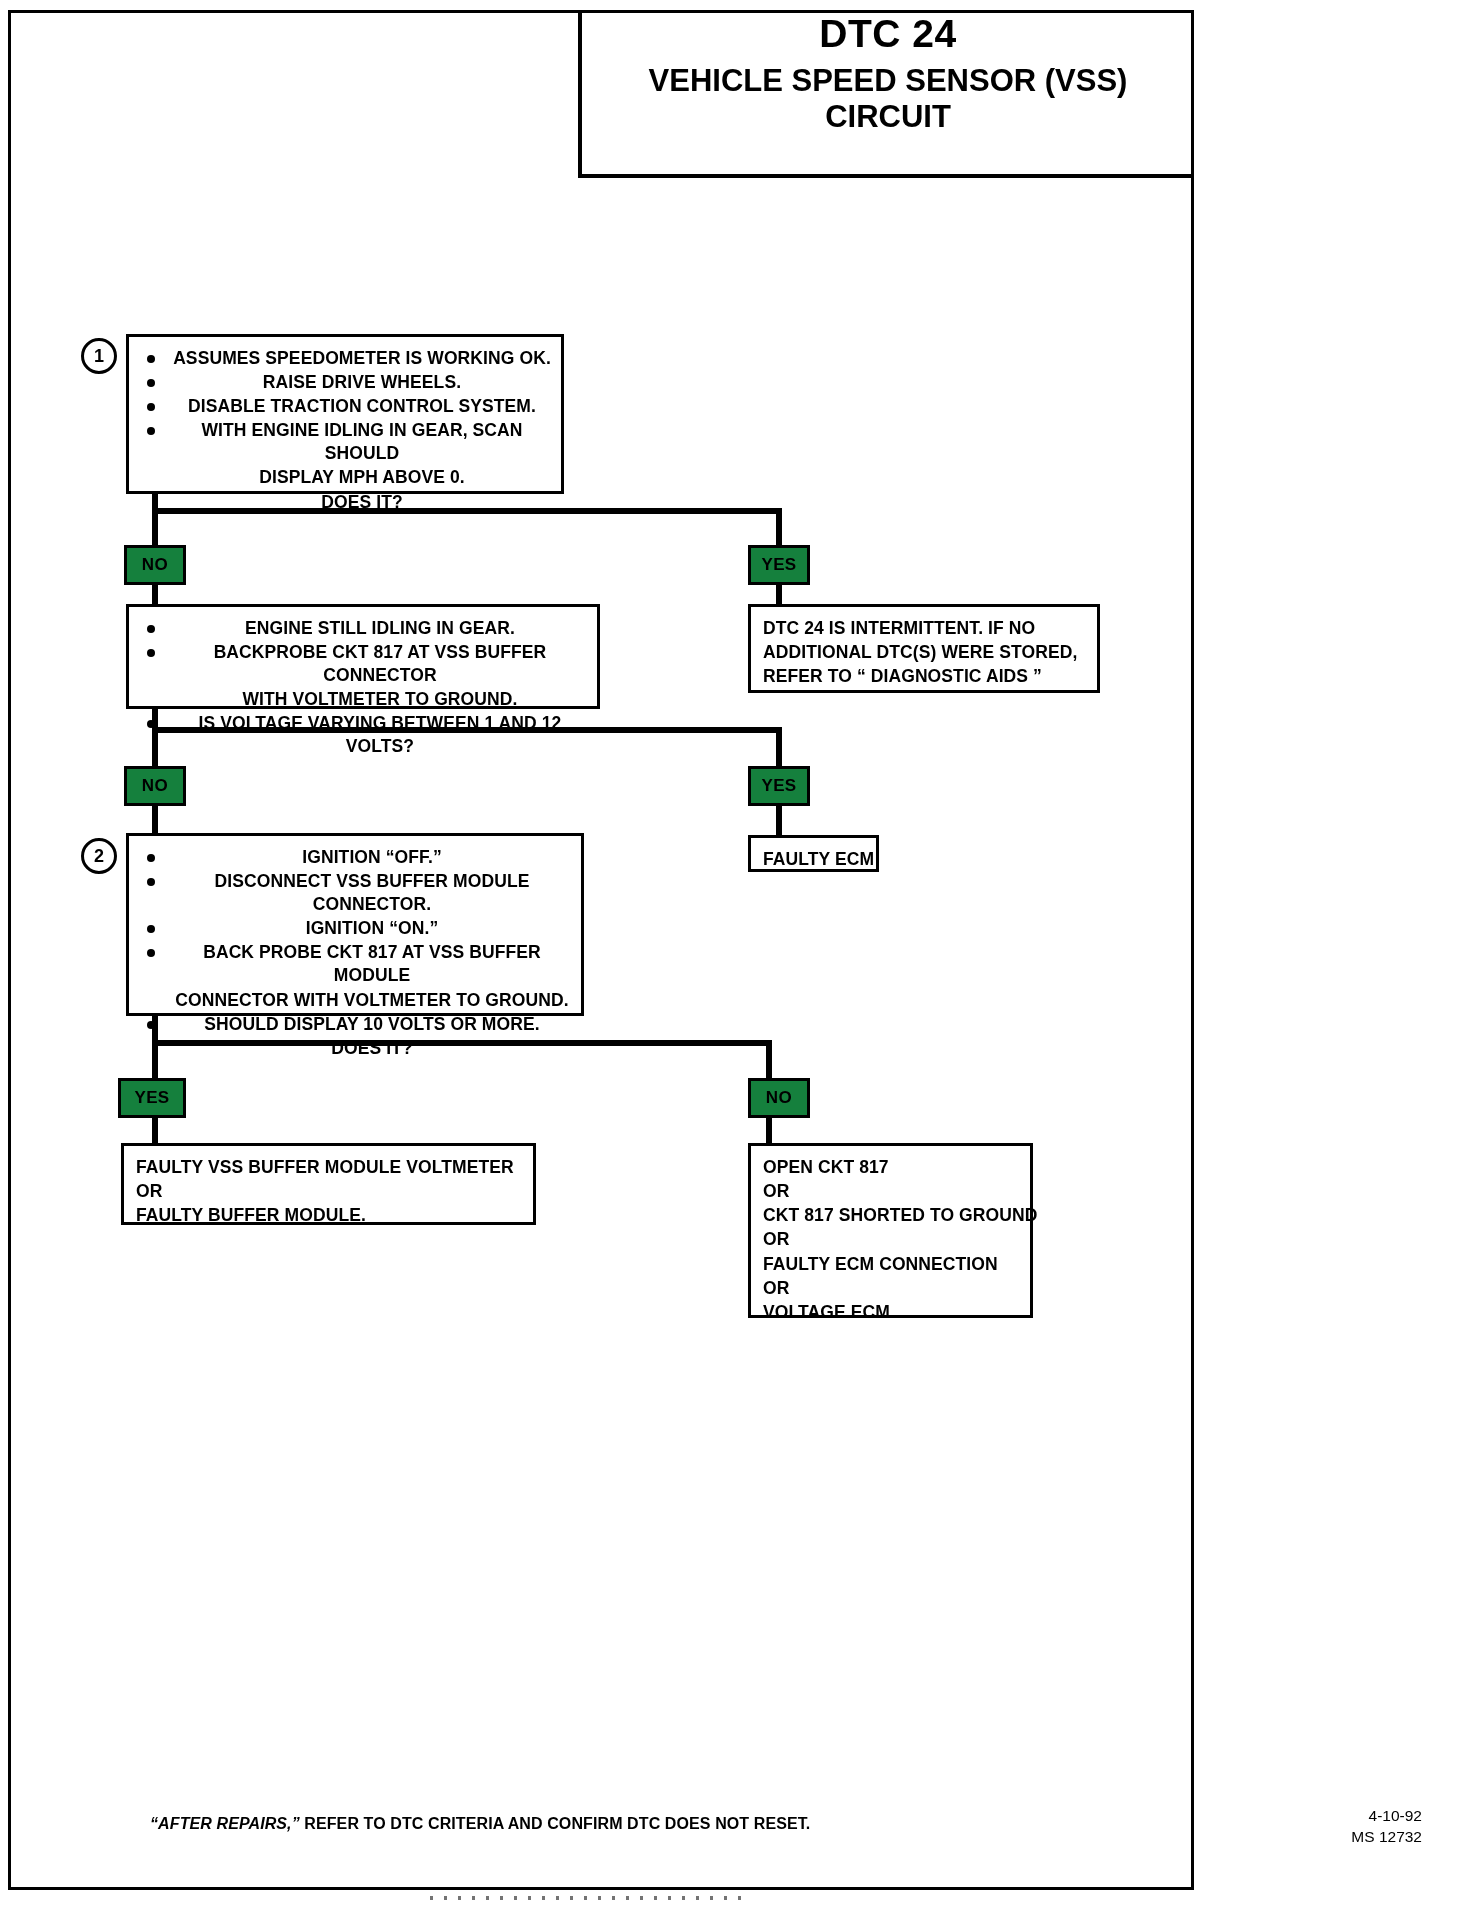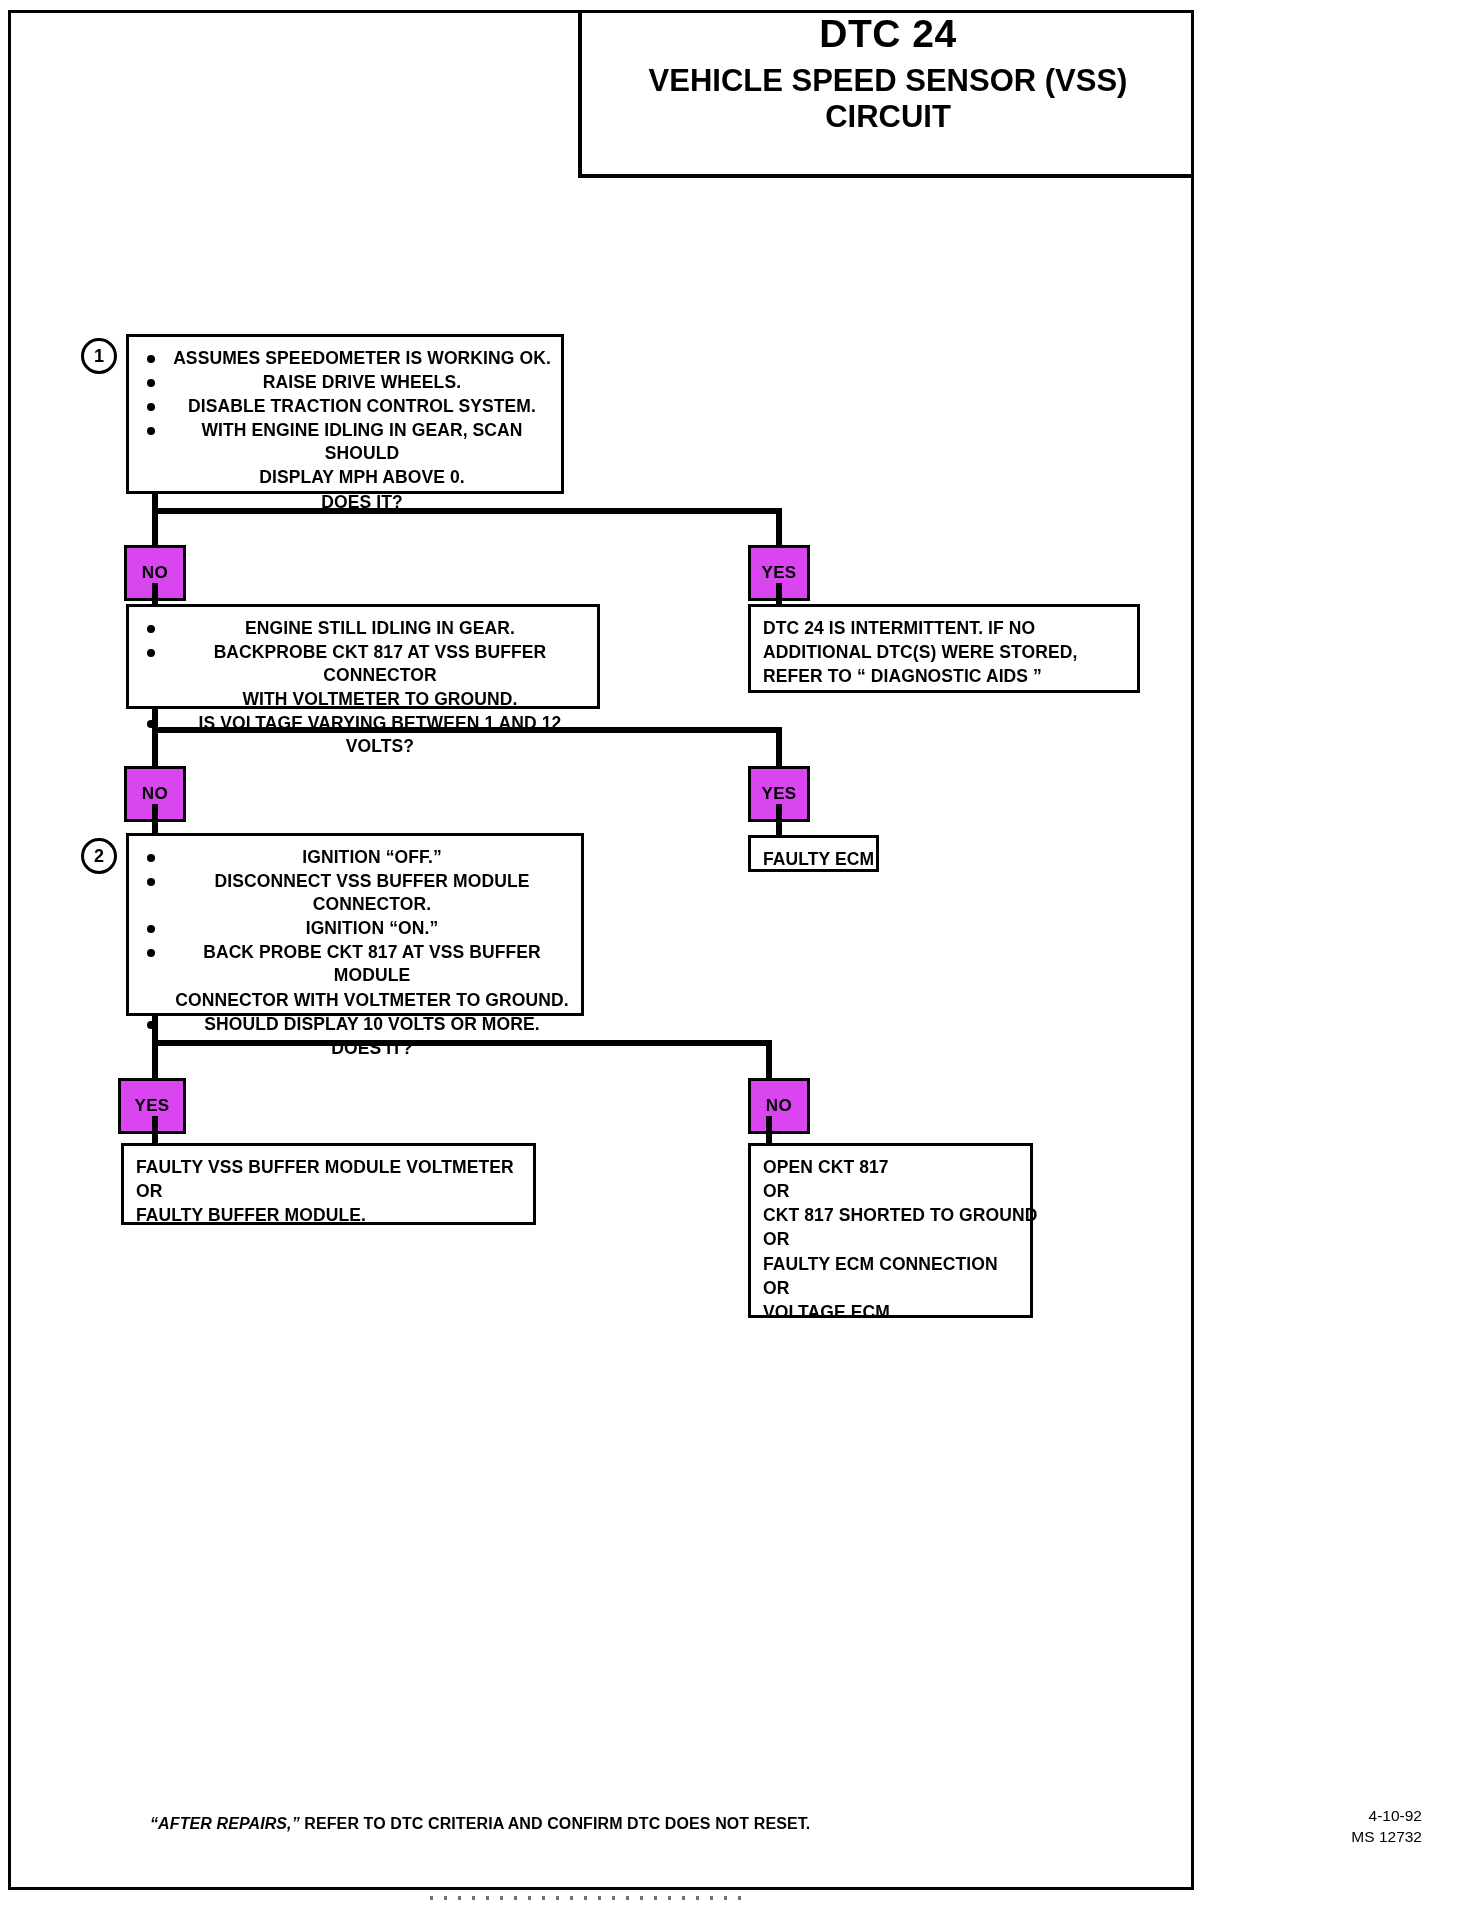--- a/index.html
+++ b/index.html
@@ -106,23 +106,23 @@
     font-weight: bold;
     letter-spacing: 0.1px;
     line-height: 1.38;
     color: #000;
     white-space: nowrap;
   }
 
   
   .yn-box {
     border: 3px solid #000;
-    background: #d946ef;
+    background: #15803d;
     width: 62px;
-    height: 56px;
+    height: 40px;
     display: flex;
     align-items: center;
     justify-content: center;
     font-size: 17px;
     font-weight: bold;
     color: #000;
     letter-spacing: 0.4px;
   }
 
   
@@ -221,21 +221,21 @@
 
   <div class="abs content-box" style="left:126px; top:604px; width:474px; height:105px;">
     <ul>
       <li class="bulleted">ENGINE STILL IDLING IN GEAR.</li>
       <li class="bulleted">BACKPROBE CKT 817 AT VSS BUFFER CONNECTOR</li>
       <li class="cont">WITH VOLTMETER TO GROUND.</li>
       <li class="bulleted">IS VOLTAGE VARYING BETWEEN 1 AND 12  VOLTS?</li>
     </ul>
   </div>
 
-  <div class="abs plain-box" style="left:748px; top:604px; width:392px; height:89px;">
+  <div class="abs plain-box" style="left:748px; top:604px; width:352px; height:89px;">
     <div class="line">DTC 24 IS INTERMITTENT.  IF NO</div>
     <div class="line">ADDITIONAL DTC(S) WERE STORED,</div>
     <div class="line">REFER TO  “ DIAGNOSTIC  AIDS ”</div>
   </div>
 
   <div class="v-line" style="left:152px; top:709px; height:20px;"></div>
   <div class="h-line" style="left:152px; top:727px; width:630px;"></div>
   <div class="v-line" style="left:152px; top:727px; height:42px;"></div>
   <div class="v-line" style="left:776px; top:727px; height:42px;"></div>
 

